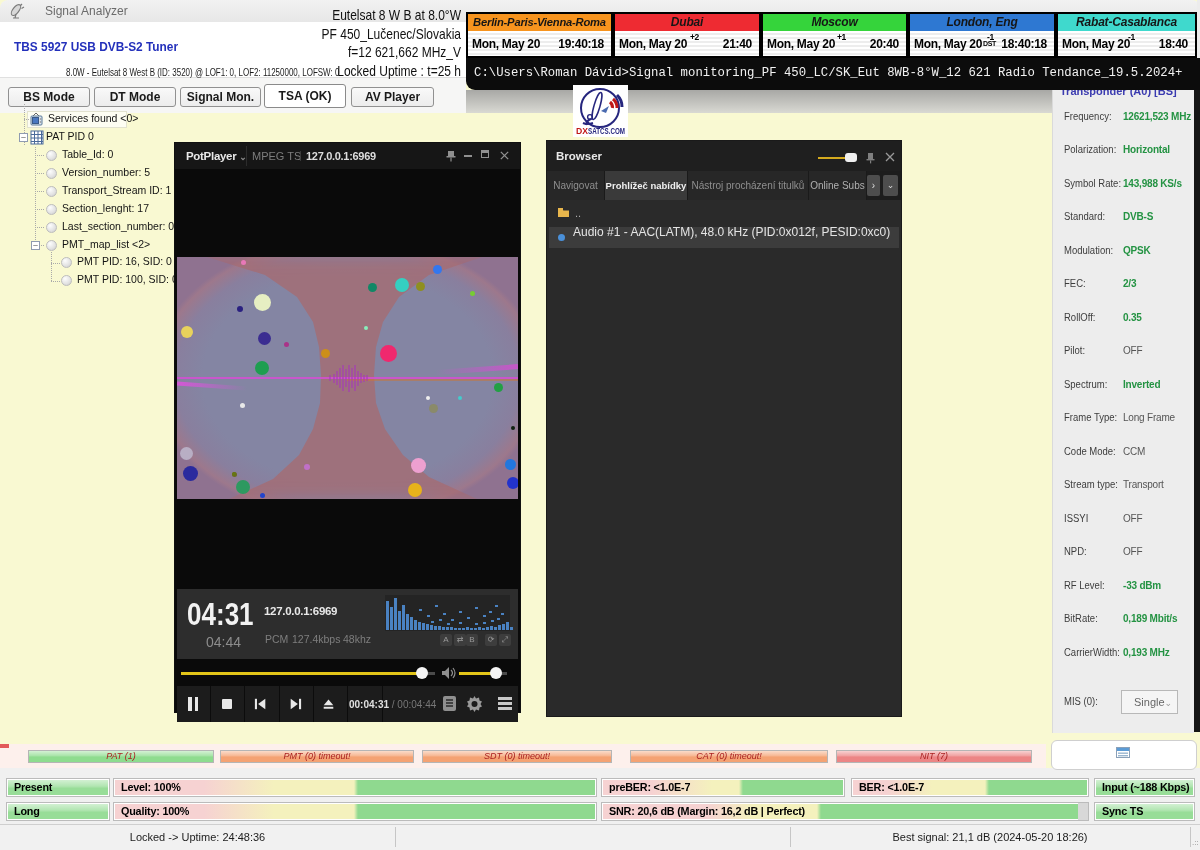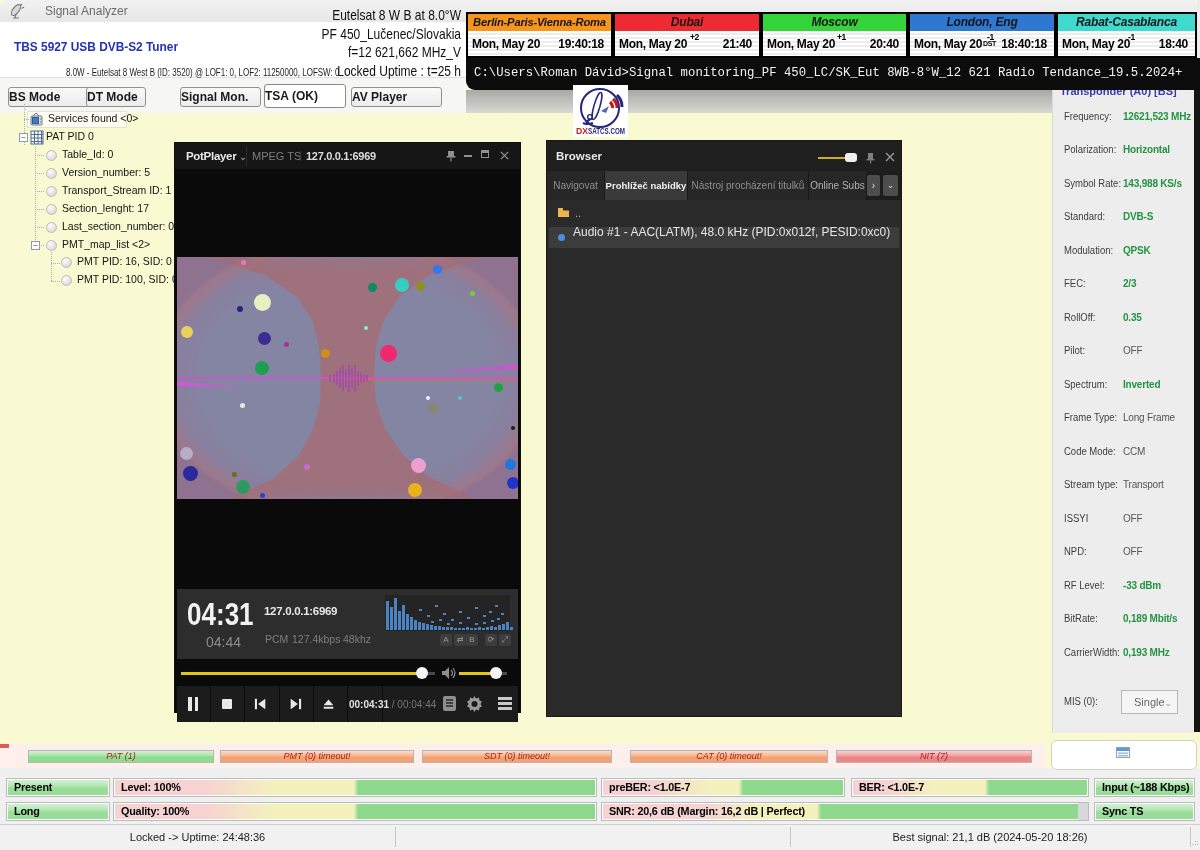--- a/index.html
+++ b/index.html
@@ -5,21 +5,21 @@
 #app{position:relative;width:1200px;height:850px;background:#f9f9d2;font-family:"Liberation Sans",sans-serif;overflow:hidden;}
 .abs{position:absolute;}
 
 #titlebar{left:0;top:0;width:1200px;height:22px;background:linear-gradient(#f2f2f2,#e7e7e7);border-bottom:1px solid #dcdcdc;border-radius:8px 8px 0 0;}
 #titletext{left:45px;top:4px;font-size:12px;color:#6b6b6b;}
 #whitehead{left:0;top:22px;width:466px;height:55px;background:#fff;border-bottom:1px solid #e0e0e0;}
 #tabstrip{left:0;top:78px;width:466px;height:35px;background:#f6f6f5;}
 #tbs{left:14px;top:40px;font-size:12.5px;font-weight:bold;color:#2330bb;transform:scaleX(.95);transform-origin:left top;}
 #lof{left:66px;top:66px;font-size:10.5px;color:#1c1c1c;transform:scaleX(.76);transform-origin:left top;white-space:nowrap;}
 #satinfo{left:150px;top:6px;width:311px;text-align:right;font-size:15px;color:#101010;line-height:18.5px;transform:scaleX(.8);transform-origin:right top;}
-.tabbtn{position:absolute;top:87px;height:20px;background:linear-gradient(#f9f9f9,#ececec);border:1px solid #919191;border-radius:3px;font-size:12px;font-weight:bold;color:#1a1a1a;line-height:19px;box-sizing:border-box;}
+.tabbtn{position:absolute;top:87px;height:20px;background:linear-gradient(#f9f9f9,#ececec);border:1px solid #919191;border-radius:3px;font-size:12px;font-weight:bold;color:#1a1a1a;text-align:center;line-height:19px;box-sizing:border-box;}
 #tabactive{top:84px;height:24px;background:#fff;border:1px solid #8a8a8a;line-height:23px;}
 
 .clkh{position:absolute;top:12px;height:21px;box-sizing:border-box;border:2px solid #000;font-size:12px;font-weight:bold;font-style:italic;text-align:center;line-height:16px;color:#161616;letter-spacing:-.2px;white-space:nowrap;overflow:hidden;}
 .clkt{position:absolute;top:31px;height:27px;box-sizing:border-box;border:2px solid #000;border-top:none;background:repeating-linear-gradient(#ffffff 0 2px,#ededed 2px 4px);font-size:12px;font-weight:bold;color:#000;letter-spacing:-.3px;}
 .clkt .d{position:absolute;left:4px;top:6px;}
 .clkt .t{position:absolute;right:7px;top:6px;}
 .clkt .sup{position:absolute;top:1px;font-size:8.5px;font-weight:bold;}
 .clkt .dst{position:absolute;top:9px;font-size:7px;font-weight:bold;}
 
 #console{left:466px;top:58px;width:734px;height:32px;background:#0c0c0c;border-bottom-left-radius:9px;z-index:30;}
@@ -67,23 +67,23 @@
 <ellipse cx="8" cy="7" rx="3" ry="6.5" transform="rotate(38 8 7)" fill="#d8d8d8" stroke="#7a7a7a" stroke-width="1.2"></ellipse>
 <path d="M8 11 L7 15 M5 15 H11 M12 3 L14 1 M13.5 5.5 L16 4" stroke="#7a7a7a" stroke-width="1.2" fill="none"></path>
 </svg>
 <div class="abs" id="titletext">Signal Analyzer</div>
 <div class="abs" id="whitehead"></div>
 <div class="abs" id="tabstrip"></div>
 <div class="abs" id="tbs">TBS 5927 USB DVB-S2 Tuner</div>
 <div class="abs" id="lof">8.0W - Eutelsat 8 West B (ID: 3520) @ LOF1: 0, LOF2: 11250000, LOFSW: 0</div>
 <div class="abs" id="satinfo">Eutelsat 8 W B at 8.0°W<br>PF 450_Lučenec/Slovakia<br>f=12 621,662 MHz_V<br>Locked Uptime : t=25 h</div>
 <div class="tabbtn" style="left:8px;width:82px">BS Mode</div>
-<div class="tabbtn" style="left:86px;width:60px">DT Mode</div>
+<div class="tabbtn" style="left:94px;width:82px">DT Mode</div>
 <div class="tabbtn" style="left:180px;width:81px">Signal Mon.</div>
-<div class="tabbtn" style="left:351px;width:91px">AV Player</div>
+<div class="tabbtn" style="left:351px;width:83px">AV Player</div>
 <div class="tabbtn" id="tabactive" style="left:264px;width:82px">TSA (OK)</div>
 <div class="clkh" style="left:466px;width:147px;background:#f7941e;font-size:11.2px">Berlin-Paris-Vienna-Roma</div>
 <div class="clkh" style="left:613px;width:148px;background:#ee2b32">Dubai</div>
 <div class="clkh" style="left:761px;width:147px;background:#35d43b">Moscow</div>
 <div class="clkh" style="left:908px;width:148px;background:#2e78d2">London, Eng</div>
 <div class="clkh" style="left:1056px;width:141px;background:#3fd9cd">Rabat-Casablanca</div>
 <div class="clkt" style="left:466px;width:147px">
       <span class="d">Mon, May 20</span>
       <span class="t">19:40:18</span>
     </div>

